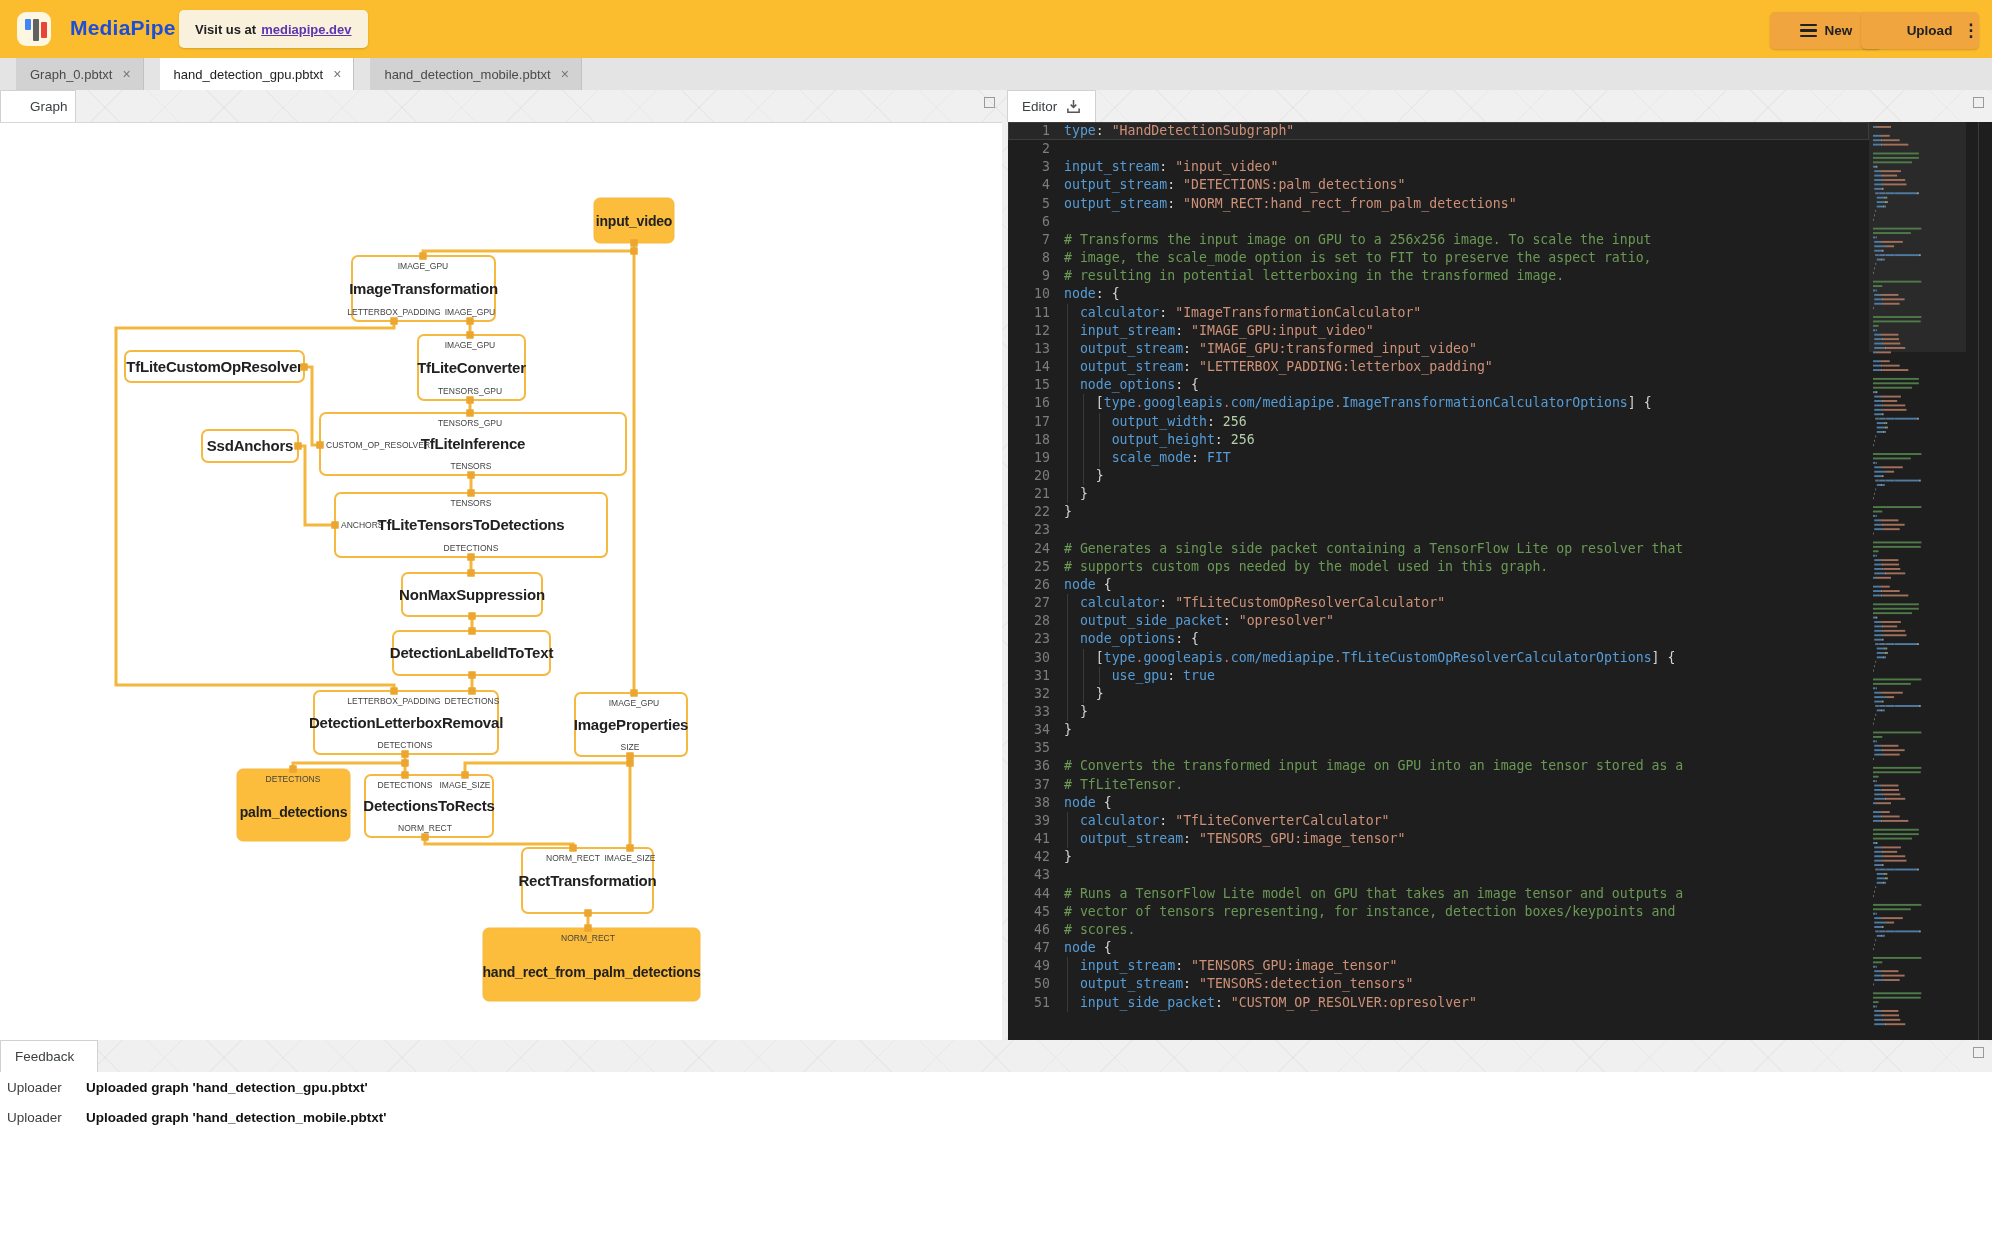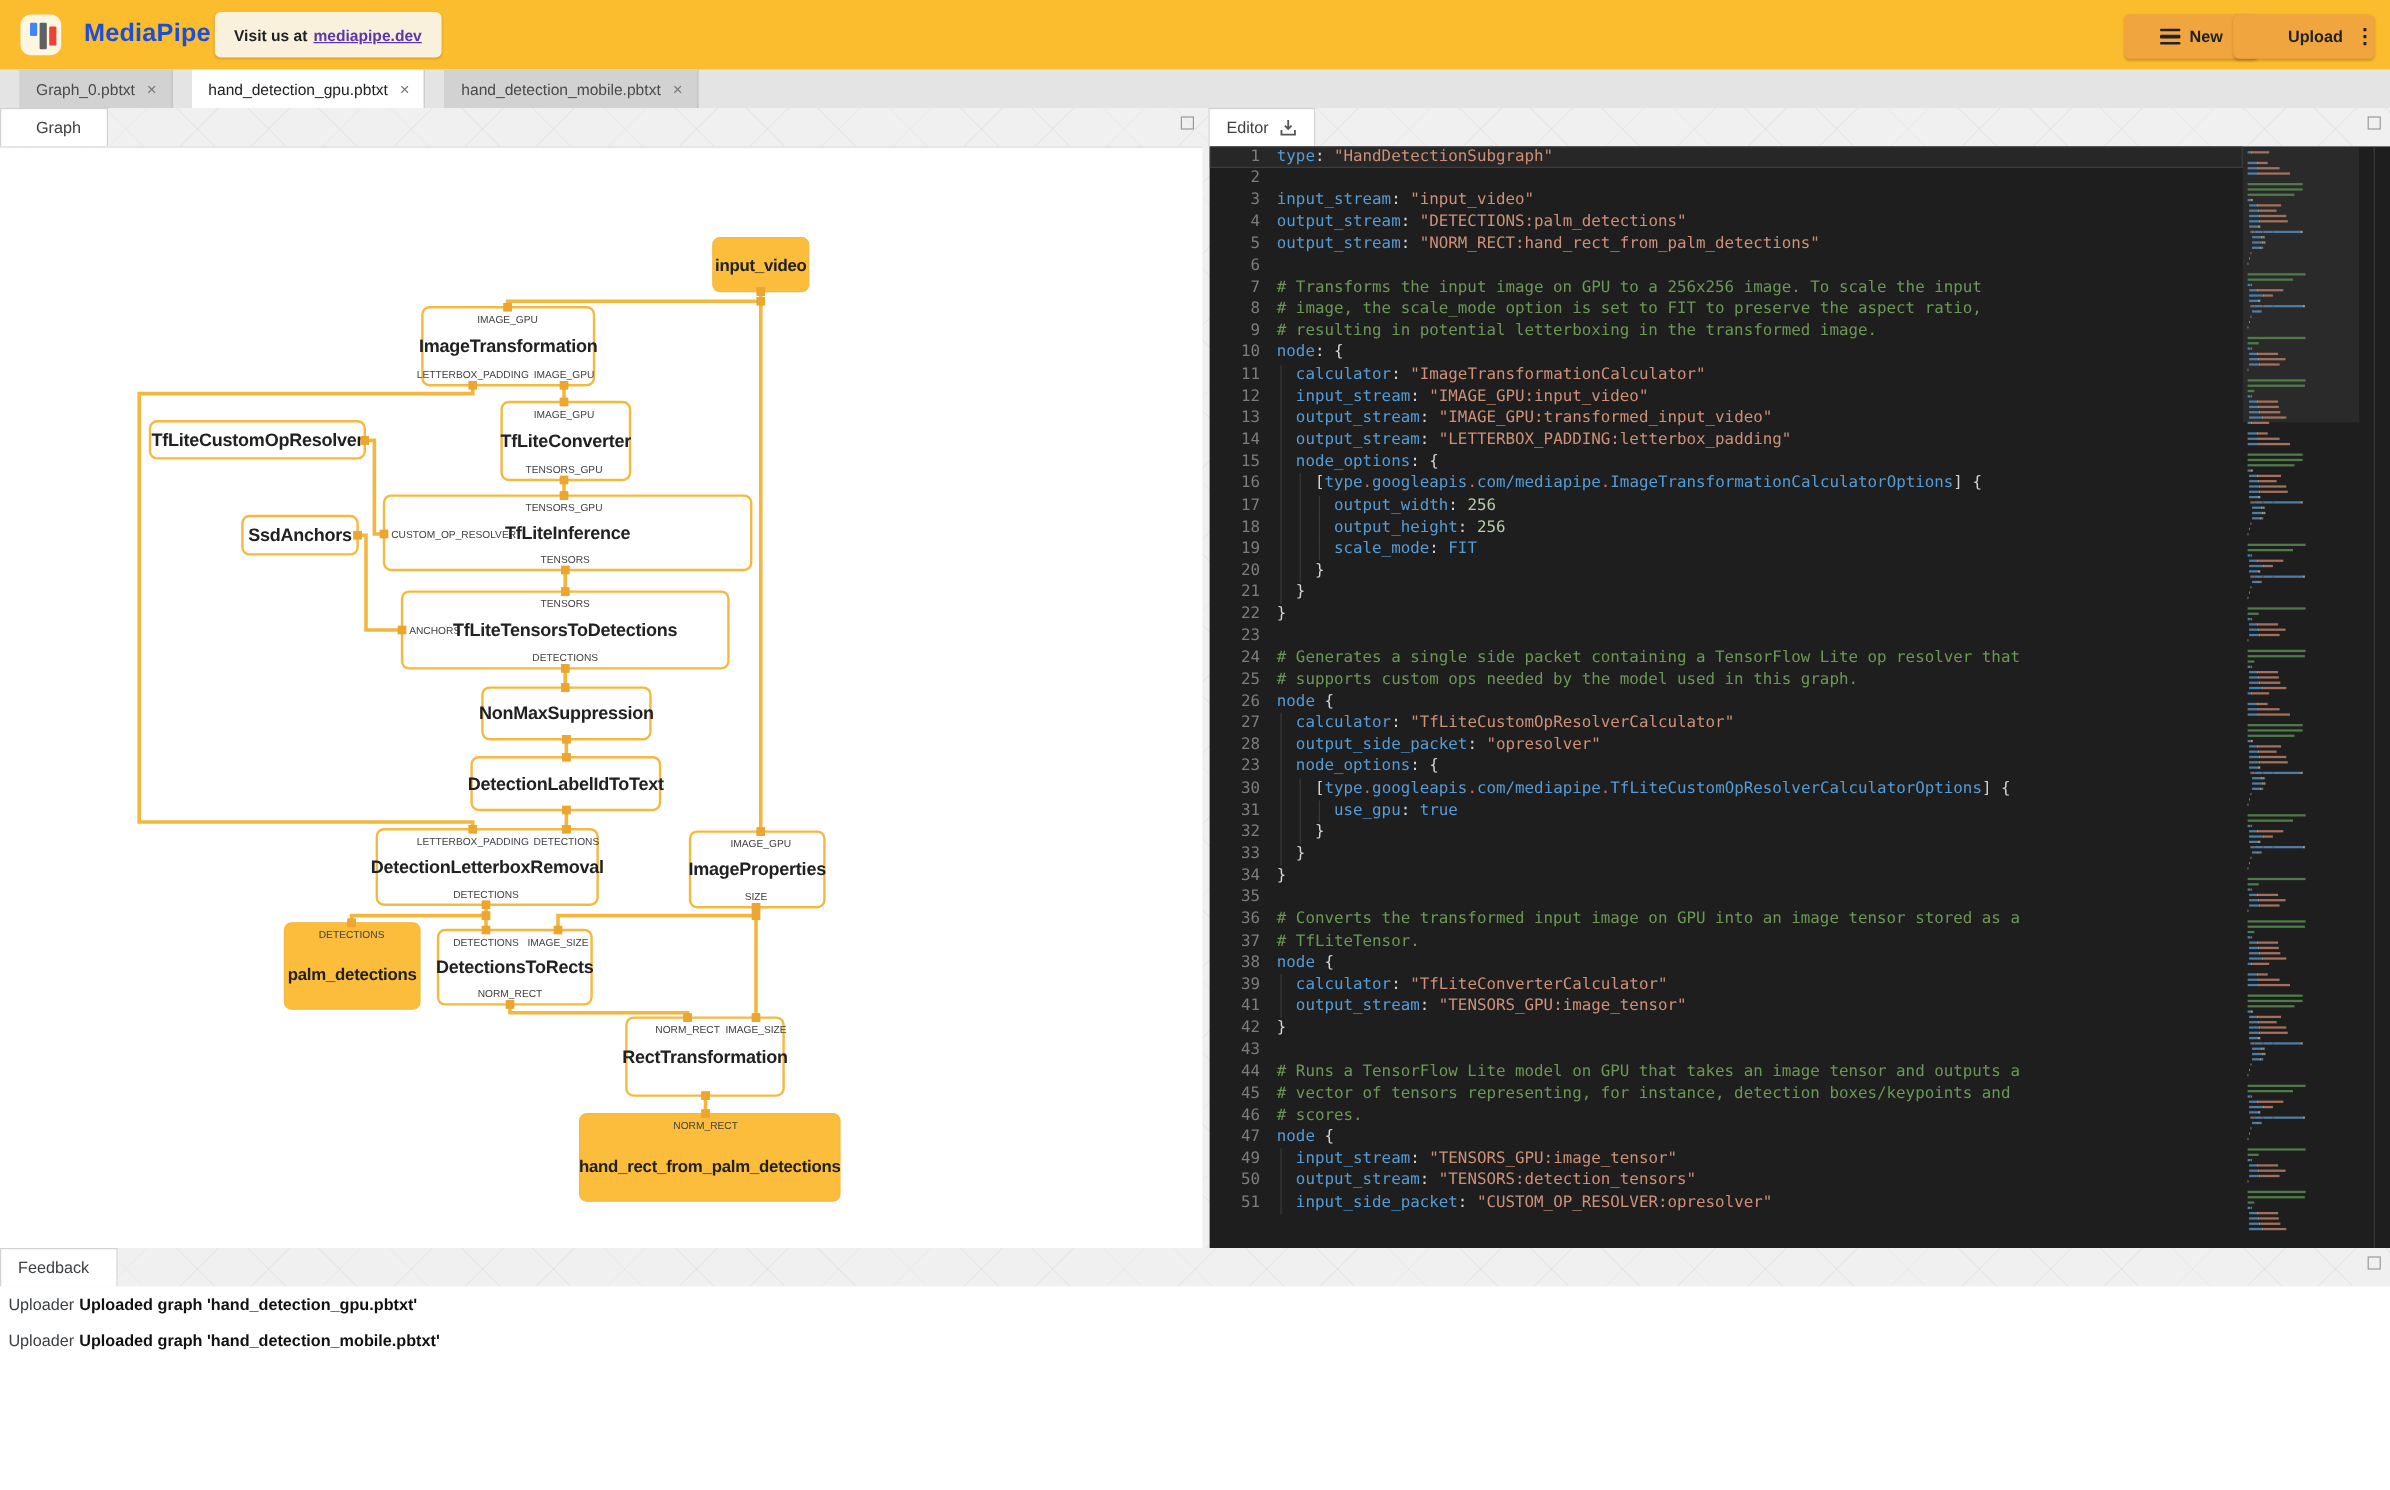--- a/index.html
+++ b/index.html
@@ -64,21 +64,21 @@
   .cl.cur { background:#272727; box-shadow:0 0 0 1px #3c3c3c inset; }
   .tk-k { color:#569CD6; } .tk-s { color:#CE9178; } .tk-c { color:#6A9955; }
   .tk-n { color:#B5CEA8; } .tk-p { color:#D4D4D4; } .tk-d { color:#D16969; }
   .guide { position:absolute; top:0; width:1px; height:18.16px; background:#3a3a3a; }
   #minimap { position:absolute; left:861px; top:0; width:97px; height:918px; cursor:pointer; }
   .mm-slider { position:absolute; left:861px; top:0; width:97px; height:230px; background:rgba(255,255,255,.055); }
   .scroll-line { position:absolute; left:970px; top:0; width:1px; height:918px; background:#3c3c3c; }
 
   
   #feedback-content { position:absolute; left:0; top:1072px; width:1992px; height:170px; background:#ffffff; }
-  .fb-row { display:flex; align-items:center; height:30px; }
+  .fb-row { display:flex; align-items:center; height:30px;gap:20px; }
   .fb-src { width:66px; padding-left:7px; font-size:13.5px; color:#3c4043; }
   .fb-msg { font-size:13.5px; font-weight:700; color:#111; }
 
   svg text { font-family:"Liberation Sans", sans-serif; }
 </style>
 </head>
 <body>
 
 <div id="app" class="hatch">
 
@@ -119,21 +119,21 @@
         <span>hand_detection_gpu.pbtxt</span>
         <span class="close">×</span>
       </div>
       <div class="ftab">
         <span>hand_detection_mobile.pbtxt</span>
         <span class="close">×</span>
       </div>
     </div>
 
   <div class="strip hatch" style="top:90px;">
-    <div class="ptab" style="left:0;width:90px;padding-left:29px;">
+    <div class="ptab" style="left:0;width:76px;padding-left:29px;">
       <span>Graph</span>
     </div>
     <div class="ptab" style="left:1007px;">
       <span>Editor</span>
       <svg width="15" height="15" viewBox="0 0 16 16">
         <path d="M8 1v8M5 6l3 3 3-3" stroke="#555" stroke-width="1.6" fill="none"></path>
         <path d="M2 10v4h12v-4" stroke="#555" stroke-width="1.6" fill="none"></path>
       </svg>
     </div>
     <div class="sq-icon" style="left:984px;top:7px;"></div>

